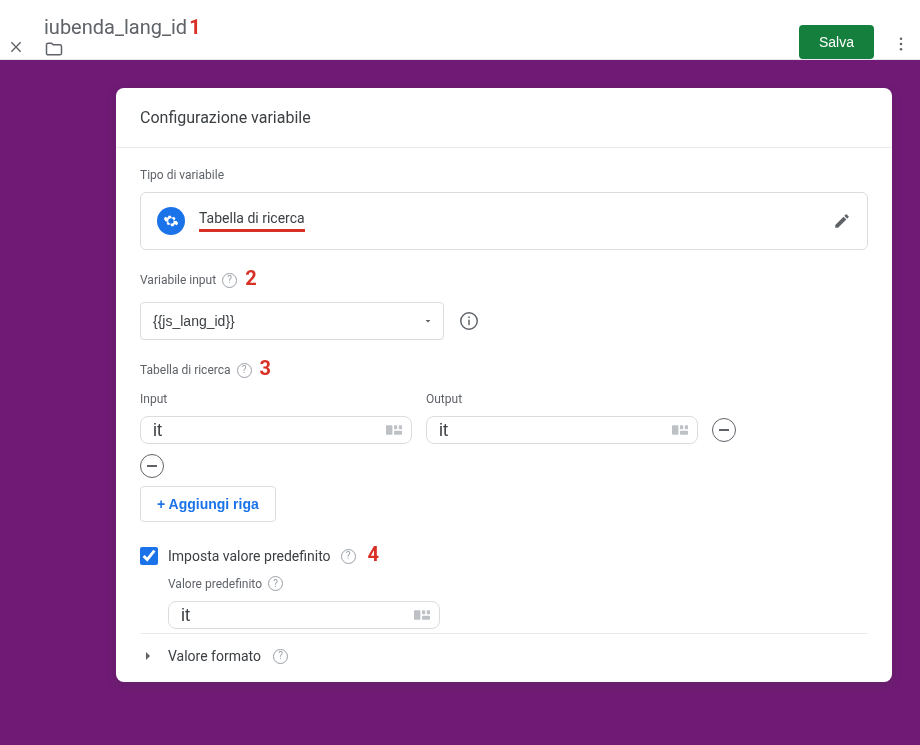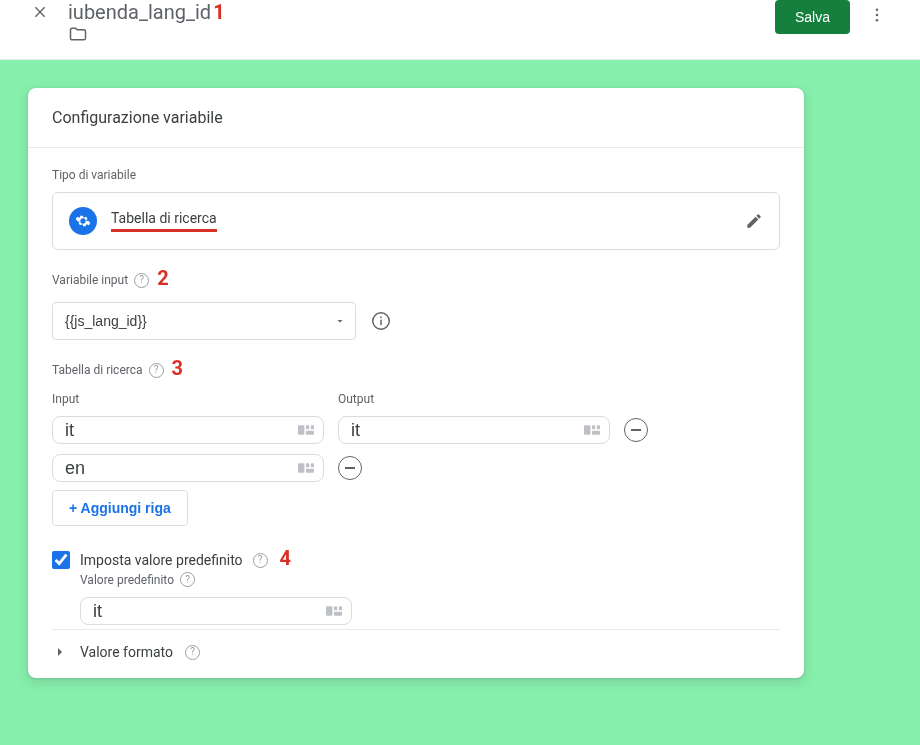--- a/index.html
+++ b/index.html
@@ -1,25 +1,25 @@
 <!DOCTYPE html>
 <html><head>
 <meta charset="utf-8">
 <style>
 *{box-sizing:border-box;margin:0;padding:0}
 body{font-family:Roboto,Arial,sans-serif;font-size:14px;color:#3c4043;background:#fff;width:920px;height:745px;overflow:hidden}
-.topbar{display:flex;align-items:flex-start;height:60px;padding:0 28px;border-bottom:1px solid #e8eaed}
+.topbar{display:flex;align-items:flex-end;height:60px;padding:0 4px;border-bottom:1px solid #e8eaed}
 .close-btn{width:24px;height:24px;display:flex;align-items:center;justify-content:center;cursor:pointer;margin-right:16px;color:#5f6368}
 .var-name{font-size:20px;color:#5f6368;font-weight:400}
 .anno{color:#d93025;font-size:20px;font-weight:700;margin:0 2px}
 .folder-ico{margin-left:4px;color:#5f6368}
 .spacer{flex:1}
 .save-btn{background:#15803d;color:#fff;border:none;border-radius:4px;font-size:14px;font-weight:500;padding:9px 20px;cursor:pointer}
 .more-btn{margin-left:12px;color:#5f6368;cursor:pointer;padding:6px}
-.workspace{background:#86efac;padding:28px;height:calc(100% - 60px);display:flex;justify-content:flex-start;align-items:flex-start}
+.workspace{background:#701a75;padding:28px;height:calc(100% - 60px);display:flex;justify-content:flex-end;align-items:flex-start}
 .card{background:#fff;border-radius:8px;box-shadow:0 1px 3px rgba(60,64,67,.15),0 4px 8px 3px rgba(60,64,67,.1);width:776px;overflow:hidden}
 .card-header{padding:20px 24px;border-bottom:1px solid #e8eaed;font-size:16px;color:#3c4043}
 .card-body{padding:20px 24px 10px}
 .sect-label{font-size:12px;color:#5f6368;margin-bottom:10px;display:flex;align-items:center;gap:6px}
 .type-row{border:1px solid #dadce0;border-radius:6px;display:flex;align-items:center;padding:14px 16px;margin-bottom:18px}
 .gear{width:28px;height:28px;border-radius:50%;background:#1a73e8;display:flex;align-items:center;justify-content:center;color:#fff;flex:0 0 28px}
 .type-name{margin-left:14px;font-size:14px;color:#3c4043;border-bottom:3px solid #d93025;padding-bottom:3px}
 .pencil{margin-left:auto;color:#5f6368}
 .section{margin-bottom:18px}
 .input-select{position:relative;width:304px}
@@ -30,21 +30,21 @@
 .table-grid{display:grid;grid-template-columns:272px 272px 30px;column-gap:14px;row-gap:10px;align-items:center}
 .col-h{font-size:12px;color:#5f6368}
 .tfield{position:relative}
 .tfield input{width:100%;height:28px;border:1px solid #dadce0;border-radius:8px;padding:0 36px 0 12px;font-size:18px;color:#3c4043}
 .block-ico{position:absolute;right:8px;top:50%;transform:translateY(-50%);color:#bdc1c6}
 .rm-btn{width:24px;height:24px;border-radius:50%;border:1.5px solid #5f6368;display:flex;align-items:center;justify-content:center;color:#5f6368;cursor:pointer}
 .rm-btn .dash{width:10px;height:1.5px;background:#5f6368}
 .add-row{border:1px solid #dadce0;border-radius:4px;background:#fff;color:#1a73e8;font-size:14px;font-weight:700;padding:9px 16px;cursor:pointer;margin-top:8px}
 .chk-row{display:flex;align-items:center;gap:10px;margin-top:22px}
 .chk{width:18px;height:18px;accent-color:#1a73e8;cursor:pointer}
-.default-sub{margin-left:28px;}
+.default-sub{margin-left:28px;margin-top:8px}
 .fmt-row{border-top:1px solid #e8eaed;margin-top:4px;padding:14px 0 8px;display:flex;align-items:center;gap:12px;color:#3c4043}
 .chev{color:#5f6368}
 .help-ico{width:15px;height:15px;border-radius:50%;border:1.3px solid #9aa0a6;display:inline-flex;align-items:center;justify-content:center;font-size:10px;color:#9aa0a6;line-height:1}
 .anno2{position:relative;top:-2px}
 svg{display:block}
 </style>
 </head>
 <body>
 
 <div class="topbar">
@@ -140,28 +140,20 @@
                   <rect x="2" y="4" width="8" height="12" rx="1" fill="currentColor"></rect>
                   <rect x="12" y="4" width="4" height="5" rx="1" fill="currentColor"></rect>
                   <rect x="18" y="4" width="4" height="5" rx="1" fill="currentColor"></rect>
                   <rect x="12" y="11" width="10" height="5" rx="1" fill="currentColor"></rect>
                 </svg>
               </span></div>
           <div class="rm-btn">
               <div class="dash"></div>
             </div>
 
-          <div class="tfield"><input value="en" style=""><span class="block-ico">
-                <svg width="20" height="16" viewBox="0 0 24 20">
-                  <rect x="2" y="4" width="8" height="12" rx="1" fill="currentColor"></rect>
-                  <rect x="12" y="4" width="4" height="5" rx="1" fill="currentColor"></rect>
-                  <rect x="18" y="4" width="4" height="5" rx="1" fill="currentColor"></rect>
-                  <rect x="12" y="11" width="10" height="5" rx="1" fill="currentColor"></rect>
-                </svg>
-              </span></div>
           <div class="rm-btn">
               <div class="dash"></div>
             </div>
         </div>
         <button class="add-row">+ Aggiungi riga</button>
       </div>
 
       <div class="chk-row">
         <input type="checkbox" class="chk" checked="" style="">
         <span>Imposta valore predefinito</span>

